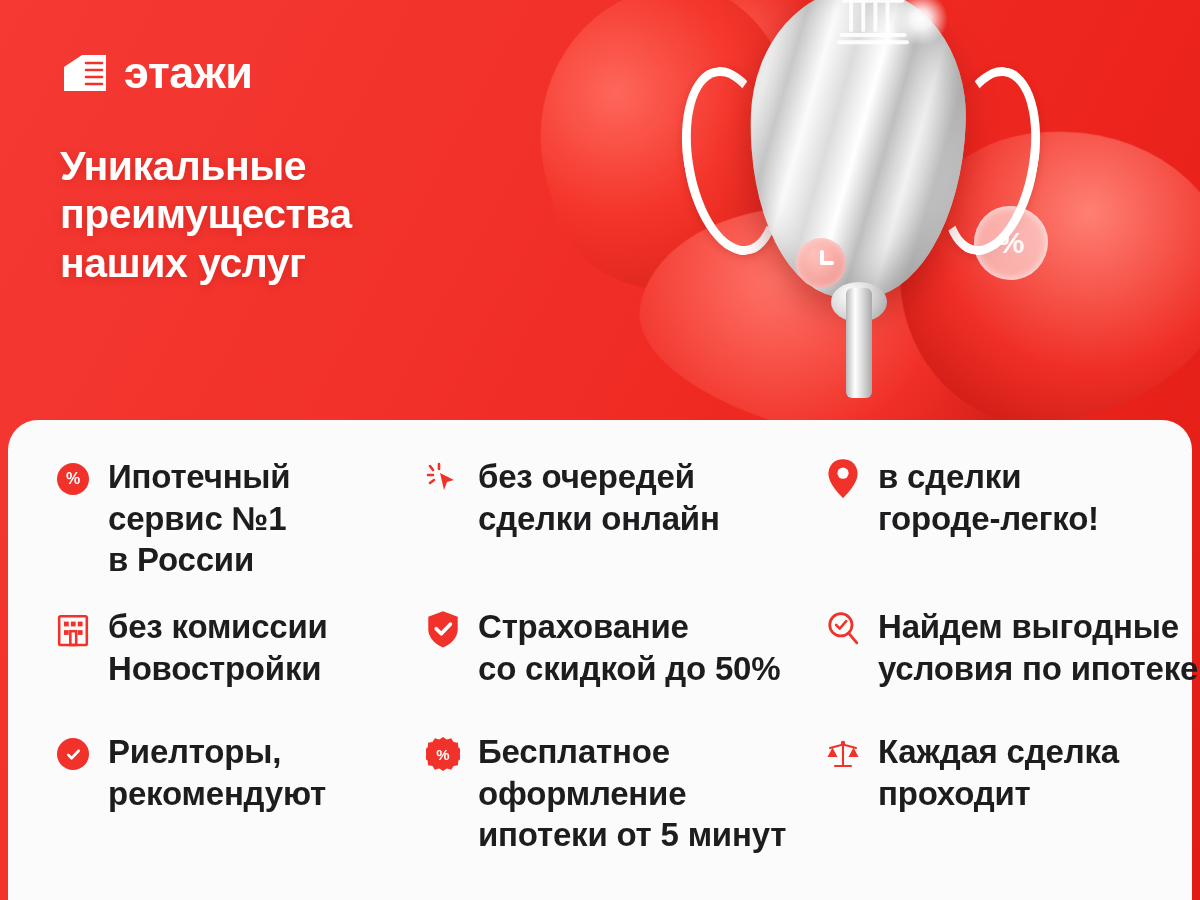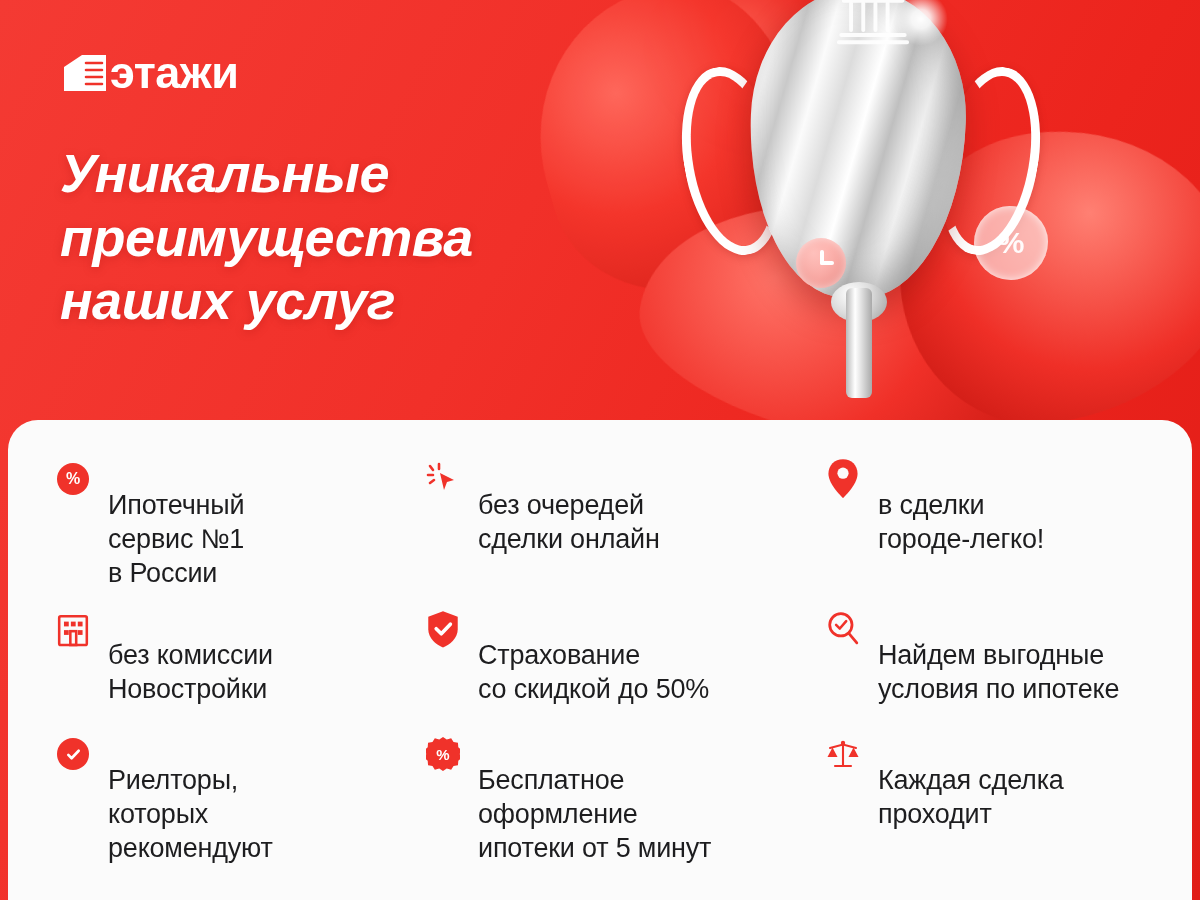--- a/index.html
+++ b/index.html
@@ -103,31 +103,30 @@
   .mini-pct {
     left: 276px; top: 236px; width: 74px; height: 74px;
     background: rgba(255,255,255,.55);
     border-radius: 48% 52% 50% 50% / 50% 48% 52% 50%;
     box-shadow: inset 0 0 10px rgba(255,255,255,.8);
     display: flex; align-items: center; justify-content: center;
     color: rgba(255,255,255,.95); font-size: 30px; font-weight: bold;
   }
 
   
-  .logo { position: absolute; left: 62px; top: 50px; display: flex; align-items: center; gap: 2px; }
+  .logo { position: absolute; left: 62px; top: 50px; display: flex; align-items: center; gap: 16px; }
   .logo-mark { width: 46px; height: 40px; }
   .logo-text { color: #ffffff; font-size: 45px; font-weight: bold; letter-spacing: -0.5px; line-height: 1; }
 
   
   .headline {
     position: absolute; left: 60px; top: 142px;
-    color: #ffffff; font-size: 54px; font-weight: bold;
+    color: #ffffff; font-size: 41px; font-weight: bold;
     line-height: 1.18; letter-spacing: -0.5px;
     text-shadow: 0 2px 10px rgba(150,10,5,.25);
-    font-style: italic;
   }
   .headline div { white-space: nowrap; }
 
   
   .card {
     position: absolute; left: 8px; top: 420px; width: 1184px; height: 480px;
     background: #fbfbfb;
     border-radius: 30px 30px 0 0;
   }
 
@@ -138,22 +137,22 @@
     grid-template-rows: 150px 125px 1fr;
     padding: 36px 0 0 48px;
   }
 
   .feature { display: flex; align-items: flex-start; gap: 18px; }
   .feature .ico {
     flex: 0 0 auto; width: 34px; height: 34px; margin-top: 6px;
     display: flex; align-items: center; justify-content: center;
   }
   .feature .txt {
-    color: #1d1d1f; font-size: 27px; font-weight: normal;
-    line-height: 1.26; letter-spacing: -0.2px; margin-top: 32px;
+    color: #1d1d1f; font-size: 33px; font-weight: bold;
+    line-height: 1.26; letter-spacing: -0.2px;
   }
   .feature .txt div { white-space: nowrap; }
 
   
   .circ-pct {
     width: 32px; height: 32px; border-radius: 50%; background: #f0322a;
     color: #fff; font-size: 16px; font-weight: bold;
     display: flex; align-items: center; justify-content: center;
   }
   .circ-check {
@@ -304,21 +303,20 @@
       <div class="feature">
         <span class="ico">
           <span class="circ-check">
             <svg viewBox="0 0 18 18" fill="none">
               <path d="M3.5 9.4 L7 13 L14.5 5" stroke="#ffffff" stroke-width="2.8" stroke-linecap="round" stroke-linejoin="round"></path>
             </svg>
           </span>
         </span>
         <span class="txt">
           <div>Риелторы,</div>
-          <div>которых</div>
           <div>рекомендуют</div>
         </span>
       </div>
 
       <div class="feature">
         <span class="ico">
           <span class="burst">%</span>
         </span>
         <span class="txt">
           <div>Бесплатное</div>

